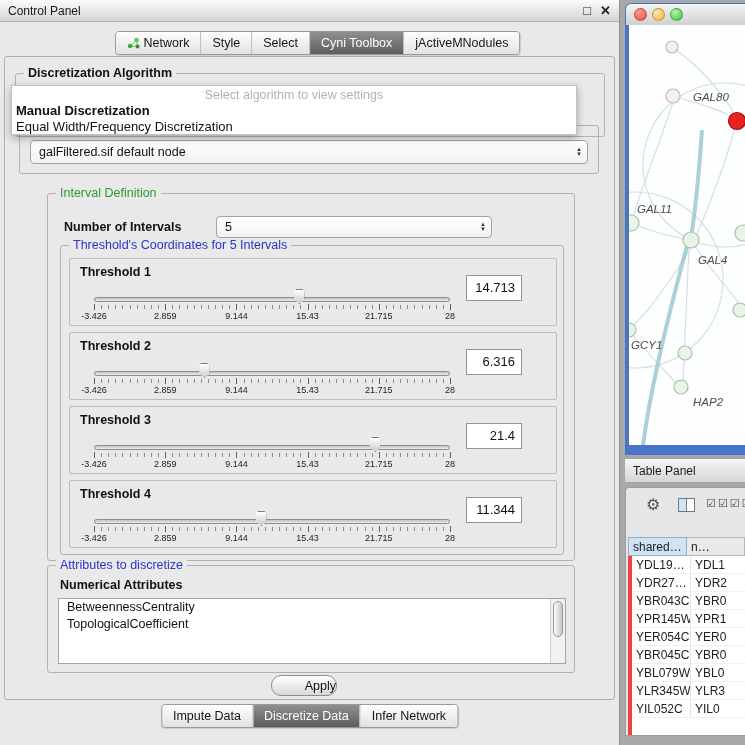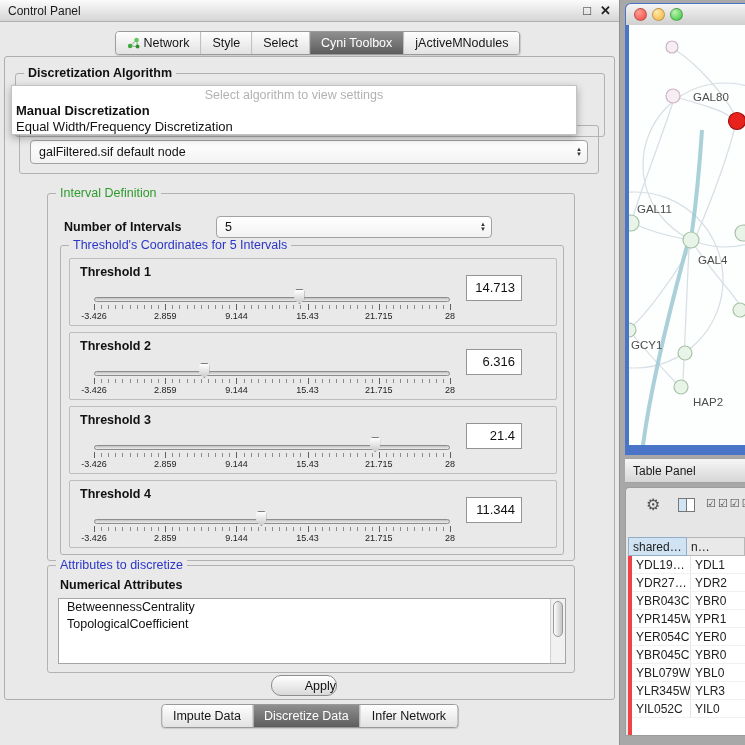--- a/index.html
+++ b/index.html
@@ -62,21 +62,21 @@
   .attr-group{left:42px;top:508px;width:528px;height:108px;}
   .attr-title{position:absolute;left:12px;top:12px;font-weight:bold;font-size:12.5px;color:#111;}
   .listbox{position:absolute;left:10px;top:32px;width:508px;height:66px;background:#fff;border:1px solid #a5a5a5;overflow:hidden;}
   .listbox .item{font-size:12.5px;color:#111;height:17px;line-height:17px;padding-left:8px;white-space:nowrap;}
   .vscroll{position:absolute;right:0;top:0;width:15px;height:100%;background:#f1f1f1;border-left:1px solid #d0d0d0;}
   .vthumb{position:absolute;left:2px;top:2px;width:10px;height:36px;background:linear-gradient(90deg,#fdfdfd,#c5c5c5);border:1px solid #999;border-radius:5px;}
 
   .apply{position:absolute;left:266px;top:618px;width:66px;height:21px;border:1px solid #8d8d8d;border-radius:10px;background:linear-gradient(#ffffff,#d9d9d9);font-size:12.5px;font-family:inherit;color:#111;text-align:right;}
 
   
-  .netwin{position:absolute;left:625px;top:3px;width:120px;height:452px;background:var(--network-frame,#4a74c8);border-radius:6px 0 0 0;}
+  .netwin{position:absolute;left:625px;top:3px;width:120px;height:452px;background:var(--network-frame,#4a74c8);border-radius:6px 0 0 0;font-style:italic;}
   .net-titlebar{position:absolute;left:1px;top:1px;right:0;height:21px;background:linear-gradient(#f4f4f4,#d0d0d0);border-radius:5px 0 0 0;}
   .light{position:absolute;top:4px;width:13px;height:13px;border-radius:50%;border:1px solid rgba(0,0,0,.25);}
   .light.red{left:8px;background:radial-gradient(circle at 35% 30%,#ff9d94,#f0483c);}
   .light.yellow{left:26px;background:radial-gradient(circle at 35% 30%,#ffe9a8,#f2b13a);}
   .light.green{left:44px;background:radial-gradient(circle at 35% 30%,#b9f3b0,#35c335);}
   .net-canvas{position:absolute;left:4px;top:22px;width:116px;height:420px;background:#fdfefe;}
   .net-canvas svg text{font-family:"Liberation Sans",sans-serif;}
 
   
   .tp-bar{position:absolute;left:625px;top:458px;width:120px;height:25px;background:linear-gradient(#f6f6f6,#d6d6d6);border-top:1px solid #a3a3a3;border-bottom:1px solid #a3a3a3;font-size:12px;color:#1a1a1a;}

